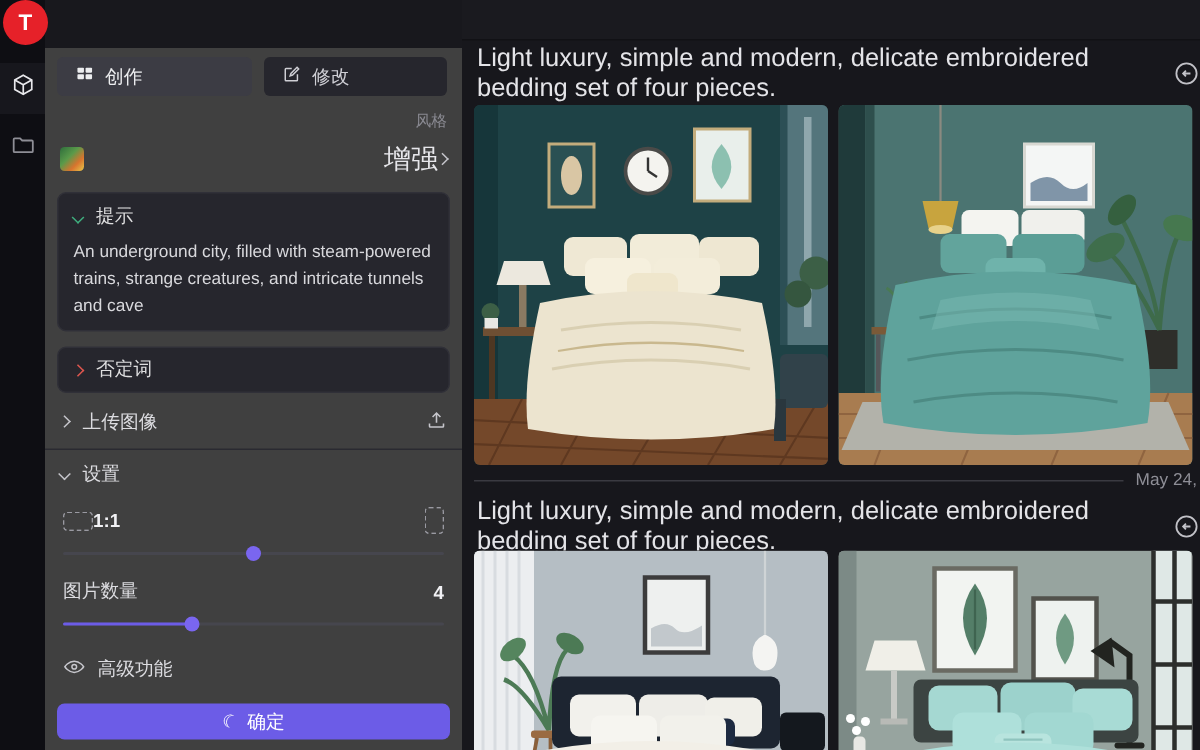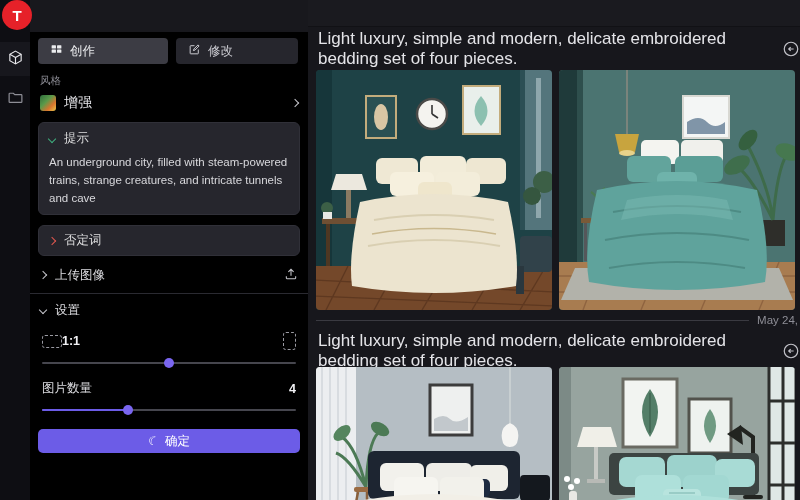--- a/index.html
+++ b/index.html
@@ -11,35 +11,35 @@
   .rail { position:absolute; left:0; top:0; width:30px; height:500px; background:#0e0e13; z-index:5; }
   .logo { position:absolute; left:2px; top:0px; width:30px; height:30px; border-radius:50%;
           background:#e62129; color:#fff; font-size:15px; font-weight:bold;
           display:flex; align-items:center; justify-content:center; }
   .rail-btn { position:absolute; left:0; width:30px; height:34px; display:flex; align-items:center; justify-content:center; }
   .rail-btn svg { width:17px; height:17px; }
   .rail-cube { top:42px; color:#e8e8ec; background:#17171d; }
   .rail-folder { top:82px; color:#8e8e96; }
 
   
-  .panel { position:absolute; left:30px; top:0; width:278px; height:500px; background:#000000; z-index:4; }
+  .panel { position:absolute; left:30px; top:0; width:278px; height:500px; background:#404040; z-index:4; }
   .panel-top { height:32px; background:#18181d; }
   .tabs { display:flex; gap:8px; margin:6px 8px 0 8px; }
   .tab { height:26px; border-radius:4px; display:flex; align-items:center; gap:7px;
          font-size:12.5px; padding:0 12px; cursor:pointer; }
   .tab svg { width:13px; height:13px; }
   .tab-create { width:130px; background:#3c3c44; color:#ecedef; }
   .tab-modify { width:122px; background:#26262d; color:#cfcfd5; }
 
-  .style-sec { margin:10px 10px 0 10px; }
+  .style-sec { margin:10px 10px 0 10px;text-align:right; }
   .style-label { font-size:10.5px; color:#8a8a92; }
   .style-row { display:flex; align-items:center; margin-top:6px; }
   .style-thumb { width:16px; height:16px; border-radius:3px;
                  background:linear-gradient(135deg,#2f6e3c 0%,#5a9a4a 40%,#d8742e 70%,#e8c84a 100%); }
-  .style-val { font-size:14px; color:#e6e6ea; margin-left:8px; flex:1; }
+  .style-val { font-size:18px; color:#e6e6ea; margin-left:8px; flex:1; }
   .chev { display:inline-block; width:6px; height:6px;
           border-right:1.5px solid currentColor; border-bottom:1.5px solid currentColor; }
   .chev.down { transform:rotate(45deg); }
   .chev.right { transform:rotate(-45deg); }
   .chev-gray { color:#c6c6cc; }
 
   .card { margin:10px 8px 0 8px; background:#26262d; border:1px solid #303038; border-radius:6px; padding:7px 10px; }
   .card-head { display:flex; align-items:center; gap:9px; font-size:12.5px; color:#dededf;font-family:Liberation Mono, monospace; }
   .prompt-text { margin-top:7px; font-size:11.5px; line-height:1.55; color:#d8d8dc; }
 
@@ -197,20 +197,29 @@
     <div class="count-row">
       <span>图片数量</span>
       <span class="count-val">4</span>
     </div>
     <div class="slider">
       <div class="track"></div>
       <div class="fill" style="width:34%"></div>
       <div class="thumb" style="left:calc(34% - 5px)"></div>
     </div>
 
+    <div class="adv-row">
+      <span>
+        <svg viewBox="0 0 24 24" fill="none" stroke="currentColor" stroke-width="1.6" width="15" height="15">
+          <path d="M2 12s3.5-6 10-6 10 6 10 6-3.5 6-10 6-10-6-10-6z"></path>
+            <circle cx="12" cy="12" r="2.5"></circle>
+        </svg>
+      </span>
+      <span>高级功能</span>
+    </div>
 
     <button class="confirm-btn">
       <span class="moon">☾</span>
       <span>确定</span>
     </button>
   </div>
 
   <div class="main">
     <div class="m-top"></div>
 

